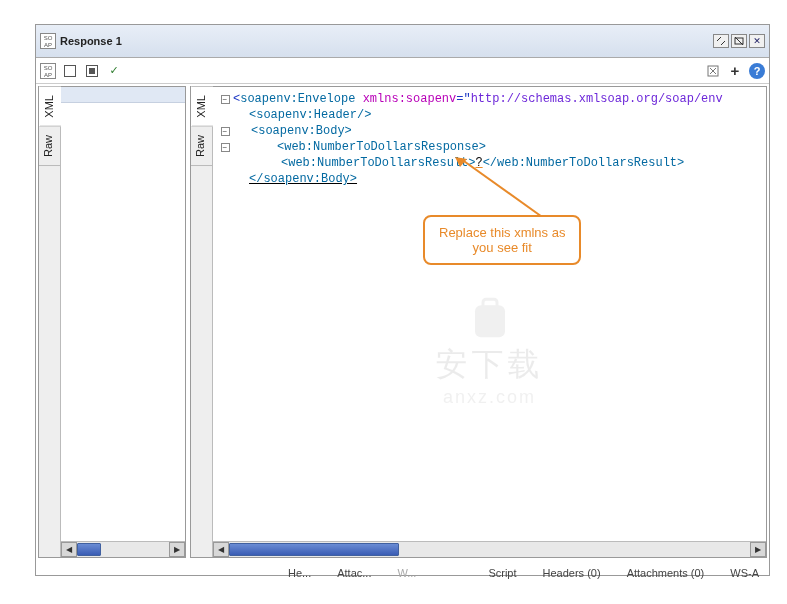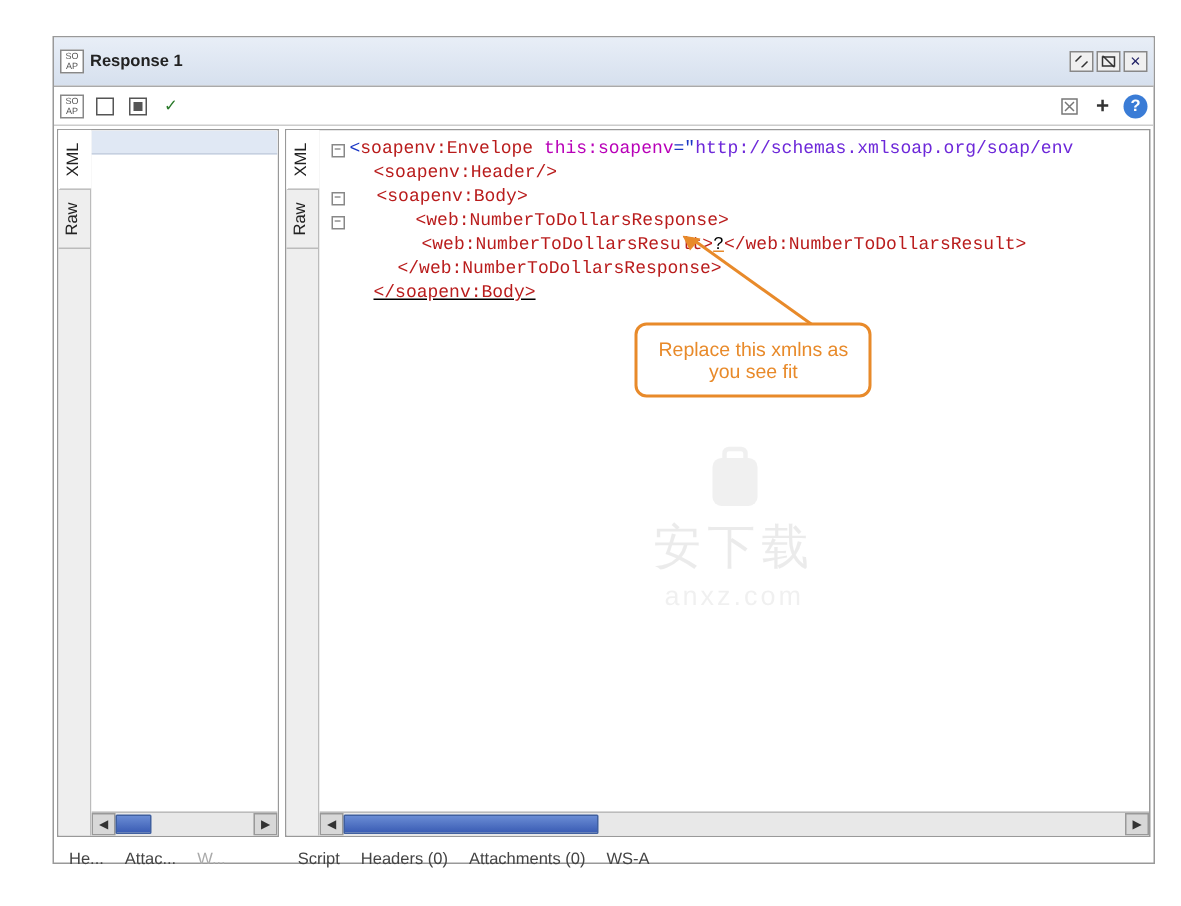--- a/index.html
+++ b/index.html
@@ -30,25 +30,25 @@
 .scrollbar-h { position: absolute; bottom: 0; left: 0; right: 0; height: 16px; background: #e8e8e8; border-top: 1px solid #bbb; display: flex; }
 .sb-btn { width: 16px; height: 100%; background: #d8d8d8; border: 1px solid #999; display: flex; align-items: center; justify-content: center; font-size: 8px; color: #333; cursor: pointer; }
 .sb-track { flex: 1; position: relative; }
 .sb-thumb { position: absolute; top: 1px; bottom: 1px; background: linear-gradient(#6a8cd4,#3a5cb4); border: 1px solid #4060a0; border-radius: 1px; }
 .xml-area { padding: 4px 6px; font-family: 'Courier New', monospace; font-size: 12px; line-height: 16px; white-space: nowrap; height: calc(100% - 16px); overflow: hidden; }
 .gutter { width: 12px; display: inline-block; text-align: center; vertical-align: top; }
 .gutter .box { width: 9px; height: 9px; border: 1px solid #888; font-size: 8px; line-height: 8px; display: inline-block; color: #444; cursor: pointer; }
 .line { display: flex; }
 .line .code { padding-left: 2px; }
 .punct { color: #1a36c4; }
-.tag { color: #b91c1c; }
+.tag { color: #0369a1; }
 .attrn { color: #b800b8; }
 .attrv { color: #6d28d9; }
 .txt { color: #000; }
-.bottom-tabs { height: 26px; display: flex; align-items: center; padding: 0 10px; gap: 14px; color: #444; }
+.bottom-tabs { height: 26px; display: flex; align-items: center; padding: 0 10px; gap: 26px; color: #444; justify-content: flex-end; }
 .bottom-tabs .tab { cursor: pointer; }
 .bottom-tabs .sep { width: 20px; }
 .callout { position: absolute; border: 2px solid #e88a2a; border-radius: 8px; background: #fff; padding: 8px 14px; color: #e88a2a; font-family: Arial; font-size: 13px; text-align: center; }
 .highlight { text-decoration: underline; text-decoration-color: #e88a2a; }
 .watermark { position: absolute; left: 50%; top: 50%; transform: translate(-50%,-25%); opacity: 0.12; font-family: Arial; text-align: center; pointer-events: none; }
 .watermark .wm-top { font-size: 32px; color: #666; letter-spacing: 4px; }
 .watermark .wm-bot { font-size: 18px; color: #888; letter-spacing: 2px; }
 </style>
 </head>
 <body>
@@ -123,41 +123,37 @@
 
     <div class="pane pane-right">
       <div class="side-tabs">
         <div class="side-tab active">XML</div>
         <div class="side-tab">Raw</div>
       </div>
       <div class="pane-body">
         <div class="xml-area">
           <div class="line">
               <span class="gutter"><span class="box">−</span></span>
-              <span class="code"><span class="punct">&lt;</span><span class="tag">soapenv:Envelope</span><span> </span><span class="attrn">this:soapenv</span><span class="punct">="</span><span class="attrv">http://schemas.xmlsoap.org/soap/env</span></span>
+              <span class="code"><span class="punct">&lt;</span><span class="tag">soapenv:Envelope</span><span> </span><span class="attrn">xmlns:soapenv</span><span class="punct">="</span><span class="attrv">http://schemas.xmlsoap.org/soap/env</span></span>
             </div>
           <div class="line">
               <span class="gutter"></span>
               <span class="code" style="padding-left:18px;"><span class="tag">&lt;soapenv:Header/&gt;</span></span>
             </div>
           <div class="line">
               <span class="gutter"><span class="box">−</span></span>
               <span class="code" style="padding-left:20px;"><span class="tag">&lt;soapenv:Body&gt;</span></span>
             </div>
           <div class="line">
               <span class="gutter"><span class="box">−</span></span>
               <span class="code" style="padding-left:46px;"><span class="tag">&lt;web:NumberToDollarsResponse&gt;</span></span>
             </div>
           <div class="line">
               <span class="gutter"></span>
               <span class="code" style="padding-left:50px;"><span class="tag">&lt;web:NumberToDollarsResult&gt;</span><span class="txt highlight">?</span><span class="tag">&lt;/web:NumberToDollarsResult&gt;</span></span>
-            </div>
-          <div class="line">
-              <span class="gutter"></span>
-              <span class="code" style="padding-left:34px;"><span class="tag">&lt;/web:NumberToDollarsResponse&gt;</span></span>
             </div>
           <div class="line">
               <span class="gutter"></span>
               <span class="code" style="padding-left:18px;text-decoration:underline;"><span class="tag">&lt;/soapenv:Body&gt;</span></span>
             </div>
           <div class="line">
               <span class="gutter"></span>
             </div>
         </div>
 

